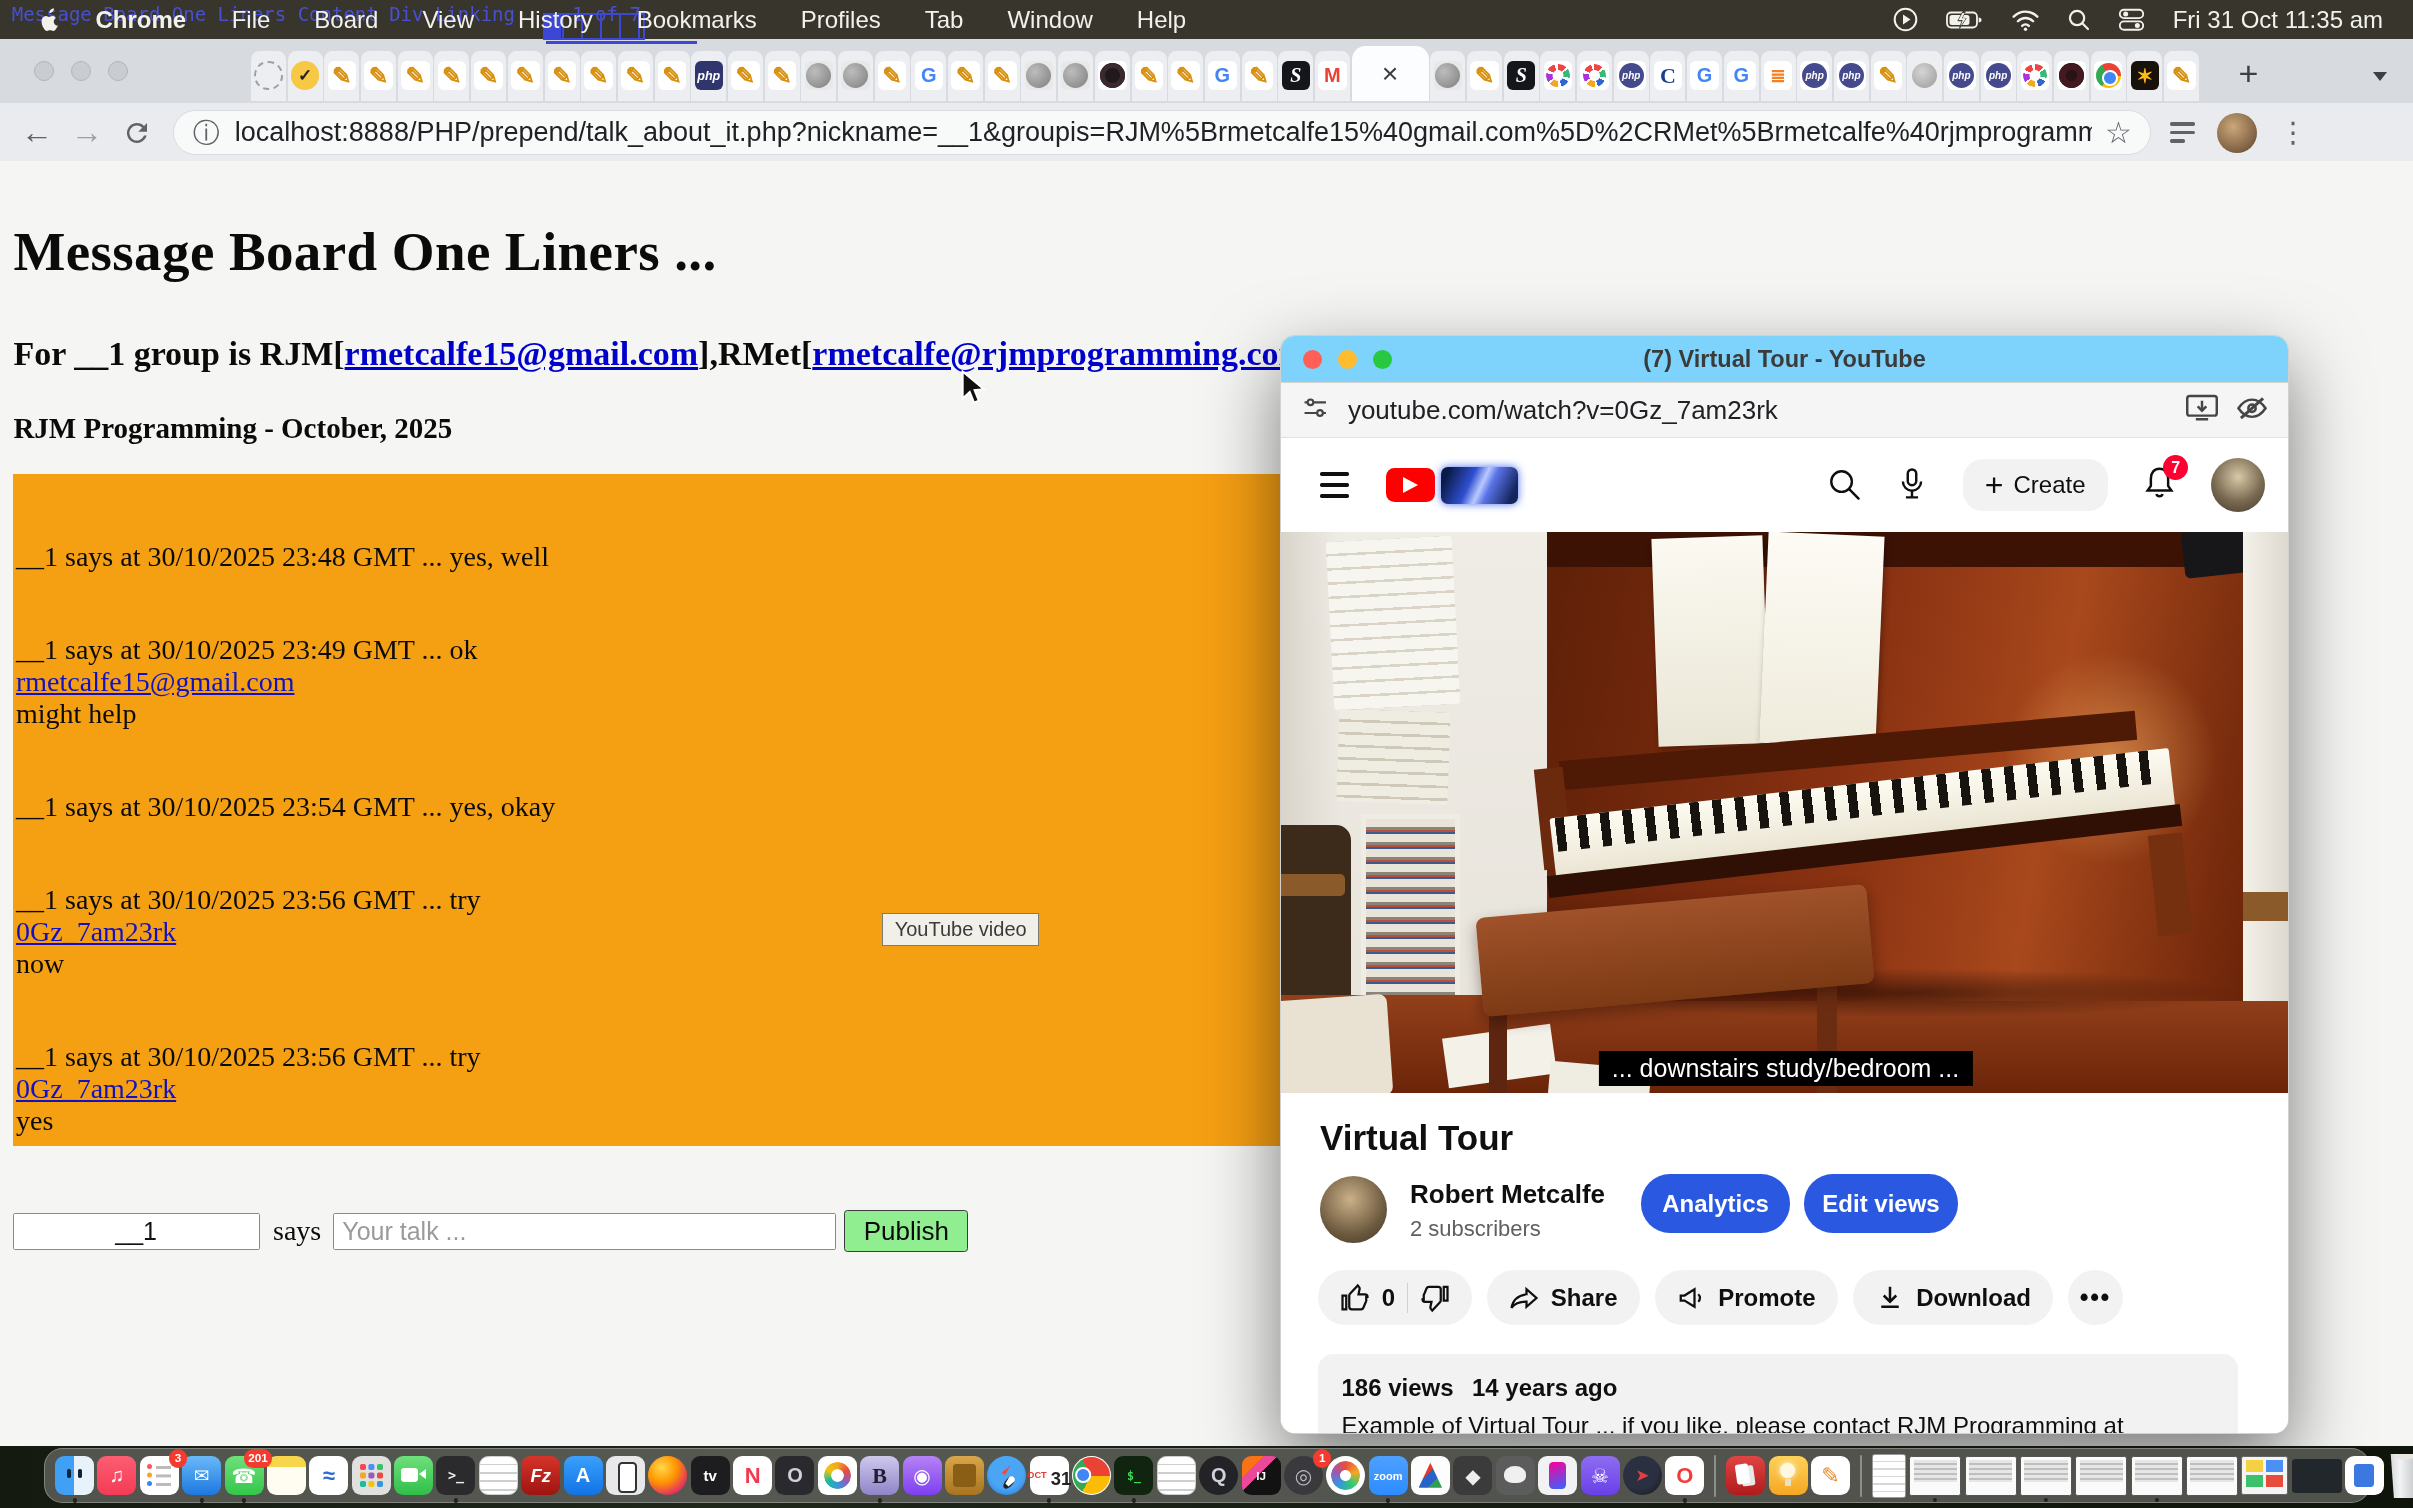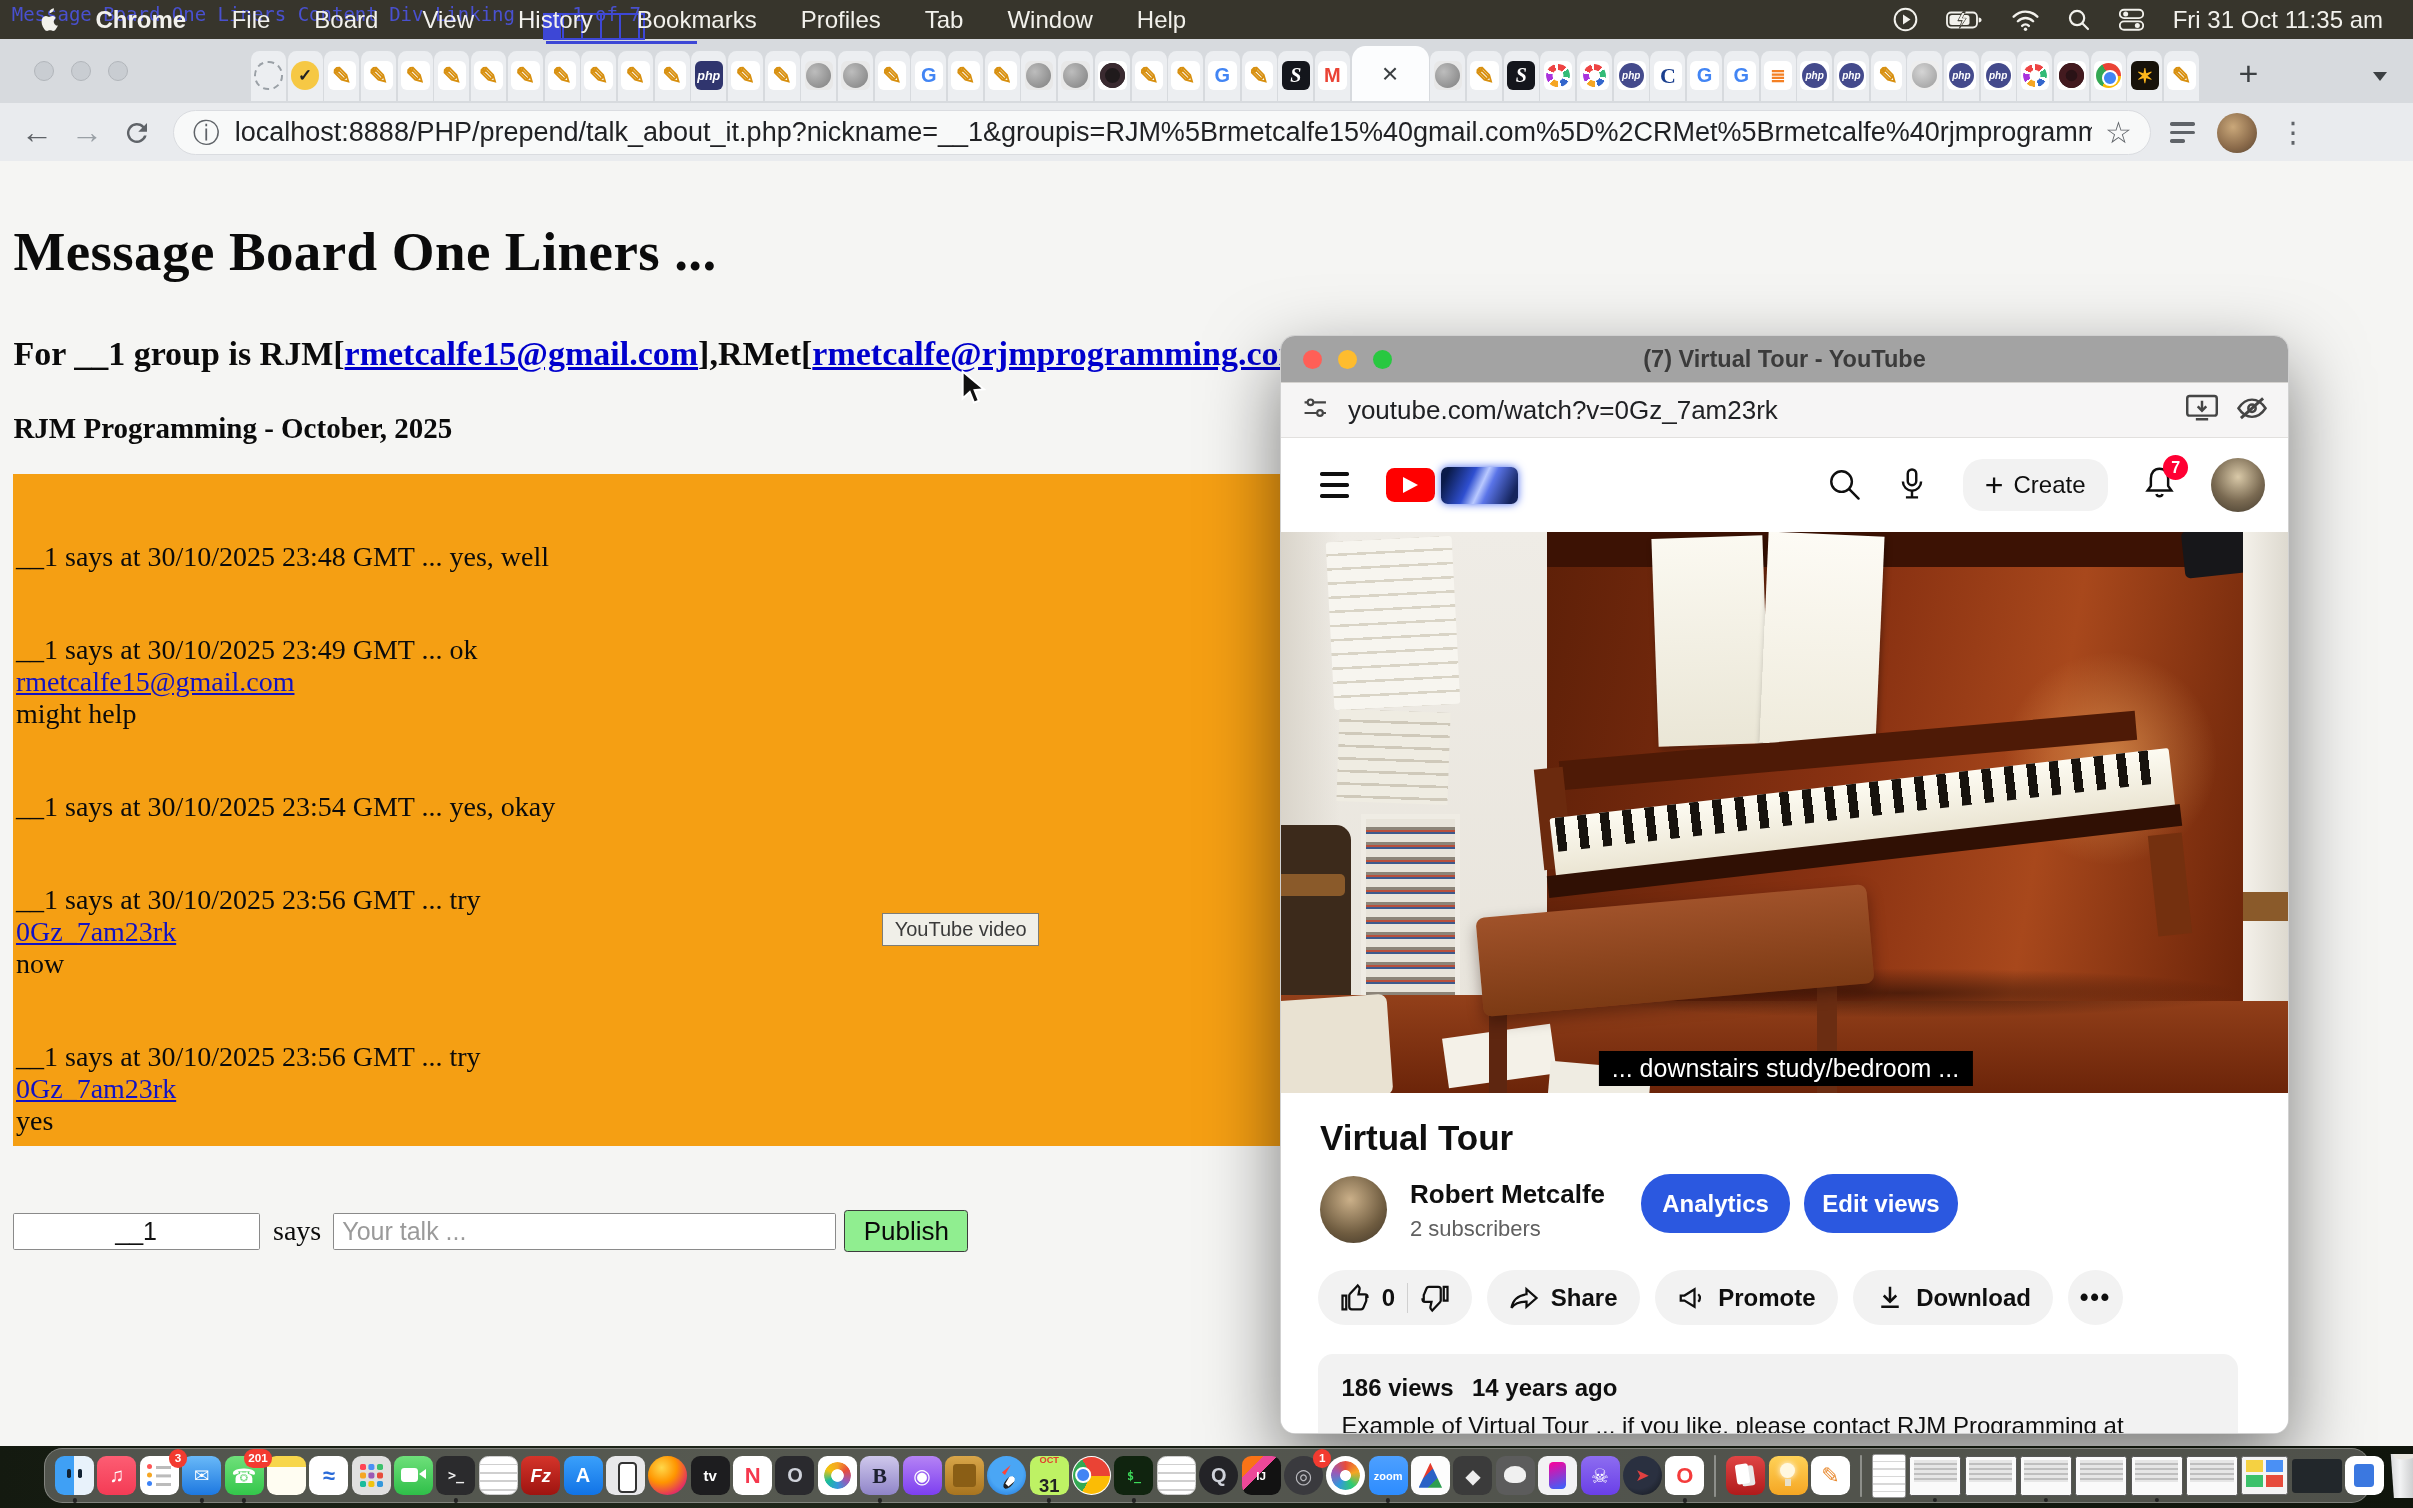--- a/index.html
+++ b/index.html
@@ -79,21 +79,21 @@
   .talkform { position:absolute; left:12.6px; top:1049px; display:flex; align-items:center; font-size:28px; }
   .talkform input { height:37px; border:1.7px solid #8a8a8a; border-radius:1.7px; background:#fff; font-family:"Liberation Sans",sans-serif; font-size:25px; padding:0 8.4px; color:#111; }
   .inp-nick { width:247px;text-align:center; }
   .inp-talk { width:503px; }
   .inp-talk::placeholder { color:#9a9a9a; }
   .says { margin:0 11.7px 0 13.4px; }
   .publish { margin-left:8.4px; height:42px; padding:0 18.4px; background:#90ee90; border:1.7px solid #3c3c3c; border-radius:3.4px; font-family:"Liberation Sans",sans-serif; font-size:26px; color:#0a0a0a; }
 
   
   .ytwin { position:absolute; left:1280px; top:335px; width:1009px; height:1099px; border-radius:15px; background:#fff; box-shadow:0 28.5px 75px rgba(0,0,0,.5); overflow:hidden; z-index:20; border:0.8px solid rgba(0,0,0,.18); }
-  .yt-titlebar { position:absolute; top:0; left:0; right:0; height:47px; background:#a3a3a3; border-bottom:0.8px solid #d4d2cf; display:flex; align-items:center; justify-content:center; }
+  .yt-titlebar { position:absolute; top:0; left:0; right:0; height:47px; background:#7dd3fc; border-bottom:0.8px solid #d4d2cf; display:flex; align-items:center; justify-content:center; }
   .yt-lights { position:absolute; left:22px; top:14.2px; display:flex; gap:16px; }
   .yt-lights i { width:19px; height:19px; border-radius:50%; }
   .lt-red{ background:#ff5f57; } .lt-yel{ background:#febc2e; } .lt-grn{ background:#28c840; }
   .yt-title { font-size:23.5px; font-weight:700; color:#3b3b3b; }
   .yt-urlbar { position:absolute; top:47px; left:0; right:0; height:55px; background:#f6f5f5; border-bottom:0.8px solid #e2e0de; display:flex; align-items:center; padding:0 20px; gap:18.4px; }
   .yt-url { font-size:26px; color:#202124; flex:1; white-space:nowrap; overflow:hidden; }
   .yt-header { position:absolute; top:102px; left:0; right:0; height:94px; background:#fff; display:flex; align-items:center; }
   .hamburger { margin-left:39px; display:flex; flex-direction:column; gap:7.5px; }
   .hamburger b { width:28.5px; height:3.4px; background:#0f0f0f; border-radius:1.7px; }
   .yt-logo { margin-left:37px; display:flex; align-items:center; gap:6.7px; }
@@ -191,21 +191,21 @@
   .dk-operadark { background:#2a2a2e; color:#cfd2da; font-weight:800; }
   .dk-photos { background:#fff; }
   .dk-photos::before { content:""; position:absolute; inset:5.9px; border-radius:50%; background:conic-gradient(#f5a623,#e74c3c,#9b59b6,#3498db,#1abc9c,#f1c40f,#f5a623); -webkit-mask:radial-gradient(circle,transparent 5.9px,#000 6.7px); mask:radial-gradient(circle,transparent 5.9px,#000 6.7px); }
   .dk-bbedit { background:linear-gradient(#cfc8ec,#8f84c8); color:#1d2030; font-family:"Liberation Serif",serif; font-weight:700; font-size:22px; }
   .dk-podcasts { background:linear-gradient(#b583f5,#7d3ff0); color:#fff; }
   .dk-archive { background:linear-gradient(#d9a649,#a8741f); }
   .dk-archive::before { content:""; position:absolute; inset:8.4px; background:#8a5e15; border-radius:3.4px; }
   .dk-safari { background:radial-gradient(circle at 50% 42%,#4aa6f5 55%,#1a6fd4); border-radius:50%; }
   .dk-safari::before { content:""; position:absolute; left:17.6px; top:7.5px; border-left:2.5px solid transparent; border-right:2.5px solid transparent; border-bottom:11.7px solid #ff4436; transform:rotate(40deg); }
   .dk-safari::after { content:""; position:absolute; left:17.6px; top:19px; border-left:2.5px solid transparent; border-right:2.5px solid transparent; border-top:11.7px solid #fff; transform:rotate(40deg); }
-  .dk-calendar { background:#bef264; flex-direction:column; gap:4px; }
+  .dk-calendar { background:#ffffff; flex-direction:row; gap:4px; }
   .dk-calendar i { font-style:normal; font-size:9.2px; color:#e33b2e; font-weight:700; line-height:11.7px; }
   .dk-calendar b { font-size:18.4px; color:#222; line-height:20px;margin-top:6px; }
   .dk-chrome { background:#fff; border-radius:50%; }
   .dk-chrome::before { content:""; position:absolute; inset:0.8px; border-radius:50%; background:conic-gradient(from -30deg,#ea4335 0 120deg,#fbbc05 0 240deg,#34a853 0 360deg); }
   .dk-chrome::after { content:""; position:absolute; left:11px; top:11px; width:11.7px; height:11.7px; border-radius:50%; background:#4285f4; border:2.5px solid #fff; }
   .dk-termgreen { background:#10240f; color:#3ddc5a; font-family:"DejaVu Sans Mono",monospace; font-size:11.7px; font-weight:700; }
   .dk-quicktime { background:#232327; color:#cfd2da; border-radius:50%; font-weight:700; }
   .dk-intellij { background:linear-gradient(135deg,#f97316 0 28%,#ec4899 28% 46%,#121212 46%); color:#fff; font-size:11.7px; font-weight:800; }
   .dk-vault { background:#3a3a3e; border-radius:50%; color:#b8b8bd; }
   .dk-palette { background:#fff; border-radius:50%; }

